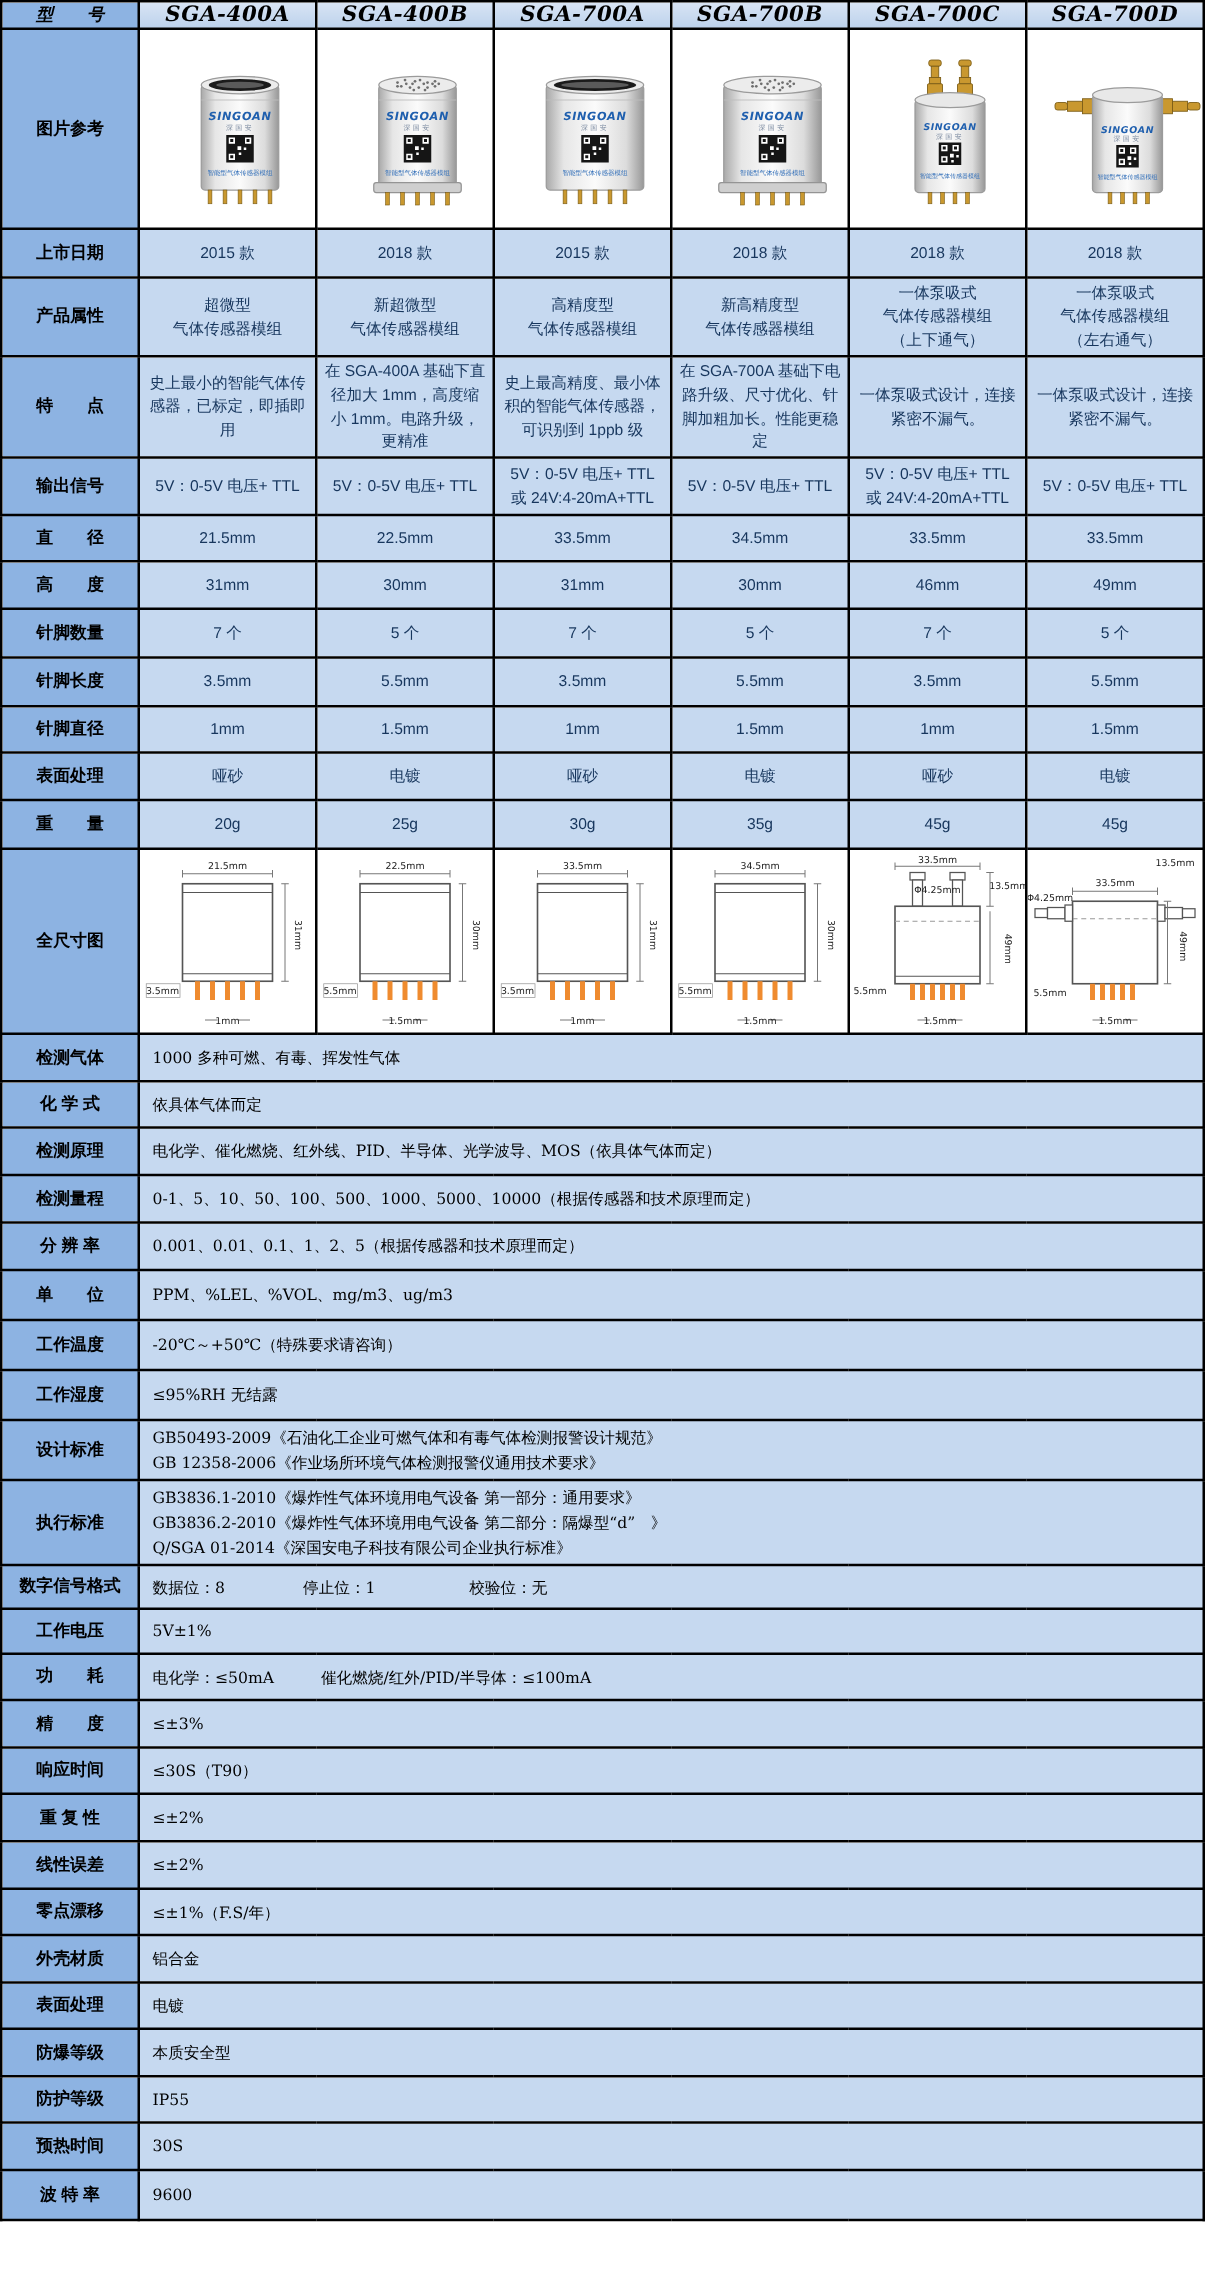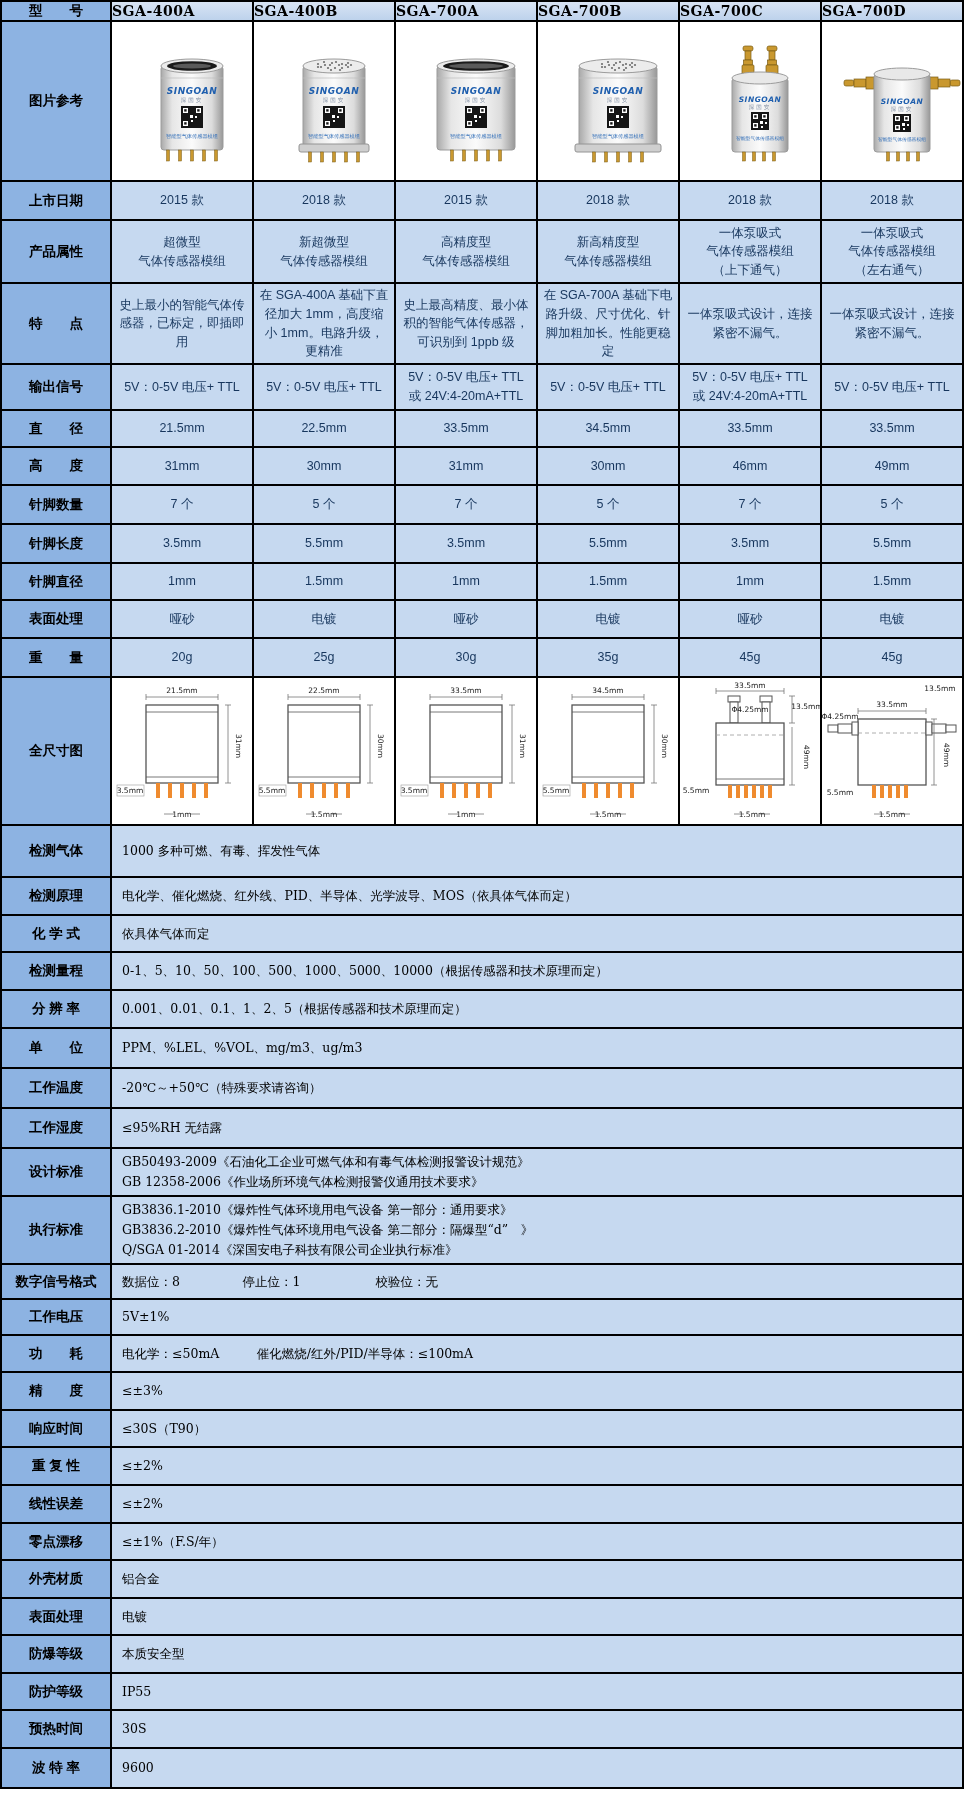--- a/index.html
+++ b/index.html
@@ -3,22 +3,22 @@
 <meta charset="utf-8">
 <style>
   *{box-sizing:border-box;margin:0;padding:0}
   html,body{background:#fff}
   body{width:971px;font-family:"Liberation Sans","DejaVu Sans",sans-serif}
   .page{width:971px;height:1818px;background:#fff;overflow:hidden}
   table{border-collapse:collapse;table-layout:fixed;width:962px}
   td{border:2px solid var(--border,#000);overflow:hidden;vertical-align:middle}
   td.label{background:var(--label-bg,#8db3e2);font-weight:bold;font-size:13.5px;color:#000;text-align:center;line-height:1.35}
   td.model{background:linear-gradient(var(--header-top,#d8e4f4),var(--header-bottom,#bdd2ec));
-           font-weight:bold;text-align:left;font-family:"DejaVu Serif","Liberation Serif",serif;
-           font-size:14px;letter-spacing:.5px;color:#000}
+           font-weight:bold;text-align:center;font-family:"DejaVu Serif","Liberation Serif",serif;
+           font-size:17px;letter-spacing:.5px;color:#000}
   td.val{background:var(--cell-bg,#c6d9f0);text-align:center;font-size:12.5px;color:var(--value-text,#17365d);
          white-space:pre-line;line-height:1.5;padding:2px 5px}
   td.photo{background:#fff;text-align:center;padding:16px}
   td.diagram{background:#fff;text-align:center;padding:0}
   td.single{background:var(--cell-bg,#c6d9f0);text-align:left;padding:3px 10px;
             font-family:"DejaVu Serif","Liberation Serif",serif;font-size:12.5px;color:#000;
             white-space:pre-line;line-height:1.6}
   svg{vertical-align:middle}
   .dl{stroke:#777;stroke-width:.8}
   .tl{stroke:#555;stroke-width:.8}
@@ -36,21 +36,21 @@
     <colgroup>
       <col style="width:110px">
       <col style="width:142px">
         <col style="width:142px">
         <col style="width:142px">
       <col style="width:142px">
         <col style="width:142px">
         <col style="width:142px">
     </colgroup>
     <tbody id="tb">
-        <tr style="height: 14px;">
+        <tr style="height: 14px; font-style: italic;">
           <td class="label">型　　号</td>
           <td class="model">SGA-400A</td>
           <td class="model">SGA-400B</td>
           <td class="model">SGA-700A</td>
           <td class="model">SGA-700B</td>
           <td class="model">SGA-700C</td>
           <td class="model">SGA-700D</td>
         </tr>
         <tr style="height: 148px;">
           <td class="label">图片参考</td>
@@ -592,31 +592,31 @@
                 <rect x="66" y="104" width="4" height="13" fill="#ef8b2f"></rect>
                 <rect x="74" y="104" width="4" height="13" fill="#ef8b2f"></rect>
                 <rect x="82" y="104" width="4" height="13" fill="#ef8b2f"></rect>
               </g>
               <text x="18" y="114" class="dim">5.5mm</text>
               <line x1="52" y1="133" x2="62" y2="133" class="dl"></line>
               <line x1="78" y1="133" x2="88" y2="133" class="dl"></line>
               <text x="70" y="136" class="dim">1.5mm</text>
             </svg></td>
         </tr>
-        <tr style="height: 52px;">
+        <tr style="height: 38px;">
           <td class="label">检测气体</td>
           <td class="single" colspan="6">1000 多种可燃、有毒、挥发性气体</td>
-        </tr>
-        <tr style="height: 38px;">
-          <td class="label">检测原理</td>
-          <td class="single" colspan="6">电化学、催化燃烧、红外线、PID、半导体、光学波导、MOS（依具体气体而定）</td>
         </tr>
         <tr style="height: 37px;">
           <td class="label">化 学 式</td>
           <td class="single" colspan="6">依具体气体而定</td>
+        </tr>
+        <tr style="height: 38px;">
+          <td class="label">检测原理</td>
+          <td class="single" colspan="6">电化学、催化燃烧、红外线、PID、半导体、光学波导、MOS（依具体气体而定）</td>
         </tr>
         <tr style="height: 38px;">
           <td class="label">检测量程</td>
           <td class="single" colspan="6">0-1、5、10、50、100、500、1000、5000、10000（根据传感器和技术原理而定）</td>
         </tr>
         <tr style="height: 38px;">
           <td class="label">分 辨 率</td>
           <td class="single" colspan="6">0.001、0.01、0.1、1、2、5（根据传感器和技术原理而定）</td>
         </tr>
         <tr style="height: 40px;">

